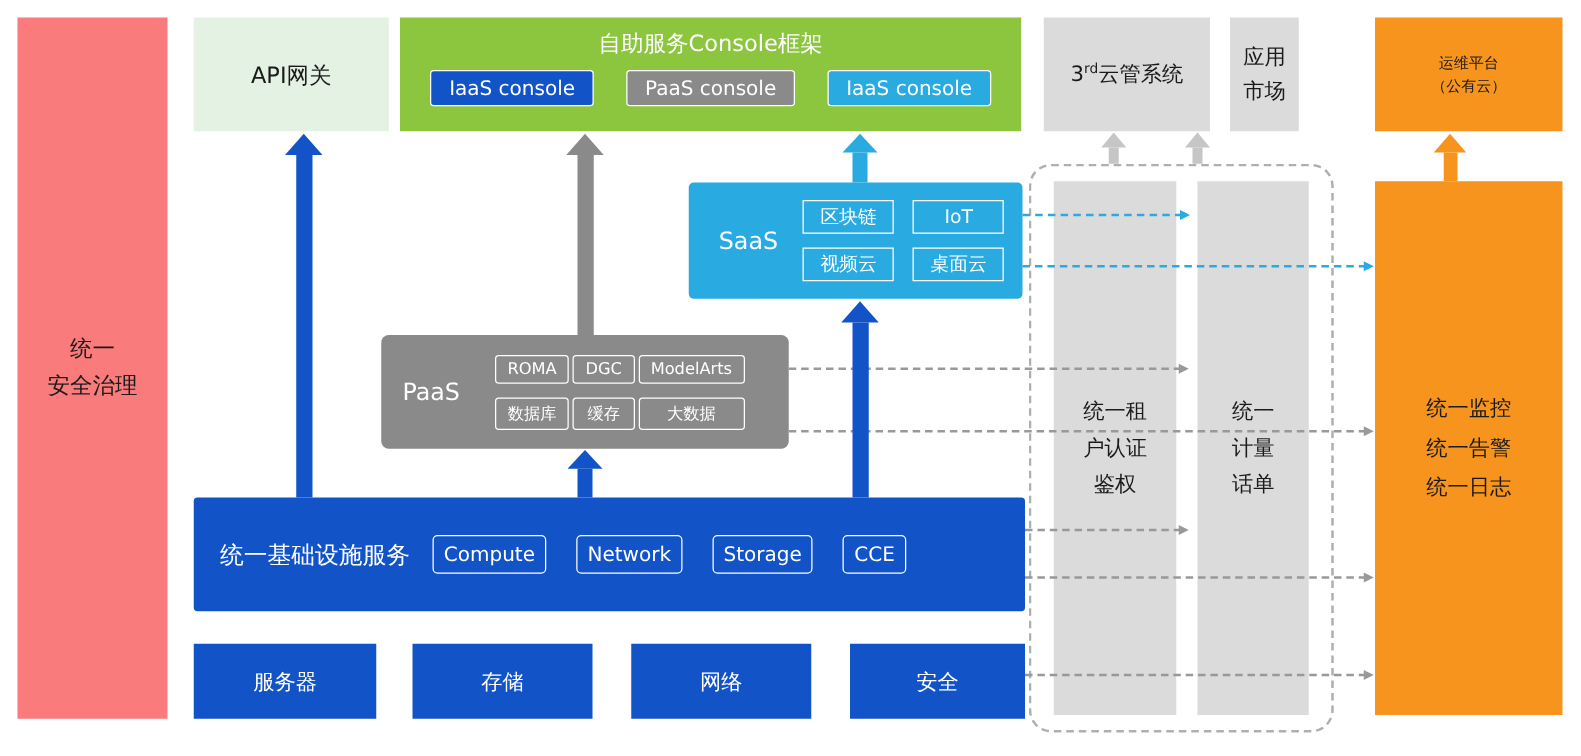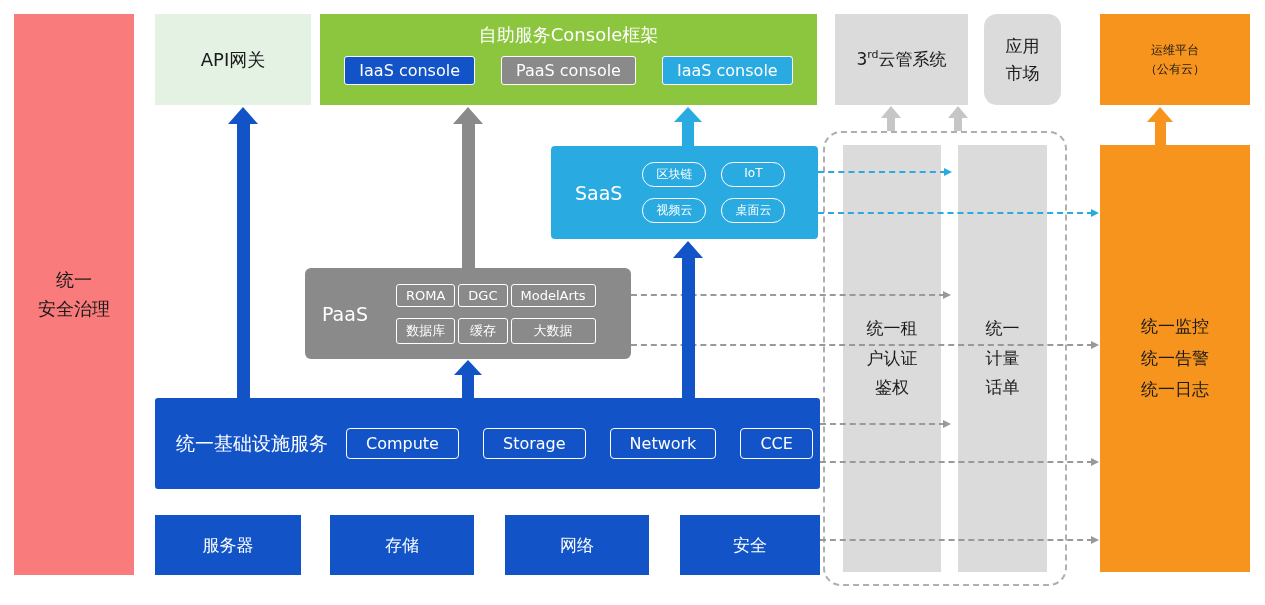--- a/index.html
+++ b/index.html
@@ -23,42 +23,42 @@
   .console-title{ text-align:center; color:#fff; font-size:18px; padding-top:9px; }
   .console-row{ display:flex; justify-content:center; gap:26px; margin-top:9px; }
   .console-btn{ color:#fff; font-size:16px; padding:4px 14px; border-radius:3px; border:1px solid #fff; }
   .iaas-btn{ background:var(--blue); }
   .paas-btn{ background:var(--gray); }
   .saas-btn{ background:var(--cyan); }
 
   .gray-box{ background:var(--gray-light); font-size:17px; }
   .third-cloud{ left:835px; top:14px; width:133px; height:91px; }
   .third-cloud sup{ font-size:11px; vertical-align:super; }
-  .app-market{ left:984px; top:14px; width:77px; height:91px; line-height:1.55;border-radius:13px; }
+  .app-market{ left:984px; top:14px; width:55px; height:91px; line-height:1.55; }
   .orange-box{ background:var(--orange); }
   .ops-platform{ left:1100px; top:14px; width:150px; height:91px; font-size:12px; line-height:1.55; }
 
   .layer-box{ position:absolute; display:flex; align-items:center; color:#fff; }
   .layer-label{ font-size:19px; }
 
   .saas-layer{ left:551px; top:146px; width:267px; height:93px; background:var(--cyan); border-radius:4px; padding-left:24px; }
   .saas-layer .layer-label{ margin-right:20px; }
   .saas-chips{ display:grid; grid-template-columns:auto auto; gap:11px 15px; }
   .chip{ color:#fff; text-align:center; }
-  .saas-chip{ font-size:12px; padding:3px 13px; border:1.5px solid #fff; border-radius:12px; }
+  .saas-chip{ font-size:15px; padding:3px 13px; border:1.5px solid #fff; border-radius:0; }
 
   .paas-layer{ left:305px; top:268px; width:326px; height:91px; background:var(--gray); border-radius:6px; padding-left:17px; }
   .paas-layer .layer-label{ margin-right:28px; }
   .paas-chips{ display:grid; grid-template-columns:auto auto auto; gap:11px 3px; }
   .paas-chip{ font-size:13px; padding:3px 9px; border:1px solid #fff; border-radius:3px; }
 
   .iaas-layer{ left:155px; top:398px; width:665px; height:91px; background:var(--blue); border-radius:3px; padding-left:21px; }
   .iaas-layer .layer-label{ margin-right:18px; }
   .iaas-chips{ display:flex; gap:24px; }
-  .iaas-chip{ font-size:16px; padding:5px 19px; border:1.5px solid #fff; border-radius:4px; }
+  .iaas-chip{ font-size:16px; padding:5px 8px; border:1.5px solid #fff; border-radius:4px; }
 
   .hw-box{ background:var(--blue); color:#fff; font-size:17px; top:515px; height:60px; }
 
   .dashed-frame{ position:absolute; left:823px; top:131px; width:244px; height:455px; border:2px dashed #AFAFAF; border-radius:18px; }
   .pillar{ font-size:17px; line-height:1.75;font-family:Liberation Serif, serif; }
   .auth-bar{ left:843px; top:145px; width:98px; height:427px; background:var(--gray-light); }
   .metering-bar{ left:958px; top:145px; width:89px; height:427px; background:var(--gray-light); }
   .monitor-bar{ left:1100px; top:145px; width:150px; height:427px; background:var(--orange); line-height:1.85; }
 
   .up-arrow{ position:absolute; width:var(--headw); display:flex; flex-direction:column; align-items:center; z-index:6; }
@@ -129,22 +129,22 @@
       <div class="chip paas-chip">数据库</div>
       <div class="chip paas-chip">缓存</div>
       <div class="chip paas-chip">大数据</div>
     </div>
   </div>
 
   <div class="layer-box iaas-layer">
     <span class="layer-label">统一基础设施服务</span>
     <div class="iaas-chips">
       <div class="chip iaas-chip">Compute</div>
+      <div class="chip iaas-chip">Network</div>
       <div class="chip iaas-chip">Storage</div>
-      <div class="chip iaas-chip">Network</div>
       <div class="chip iaas-chip">CCE</div>
     </div>
   </div>
 
   <div class="box hw-box" style="left:155px; width:146px;">
     <span>服务器</span>
   </div>
   <div class="box hw-box" style="left:330px; width:144px;">
     <span>存储</span>
   </div>

